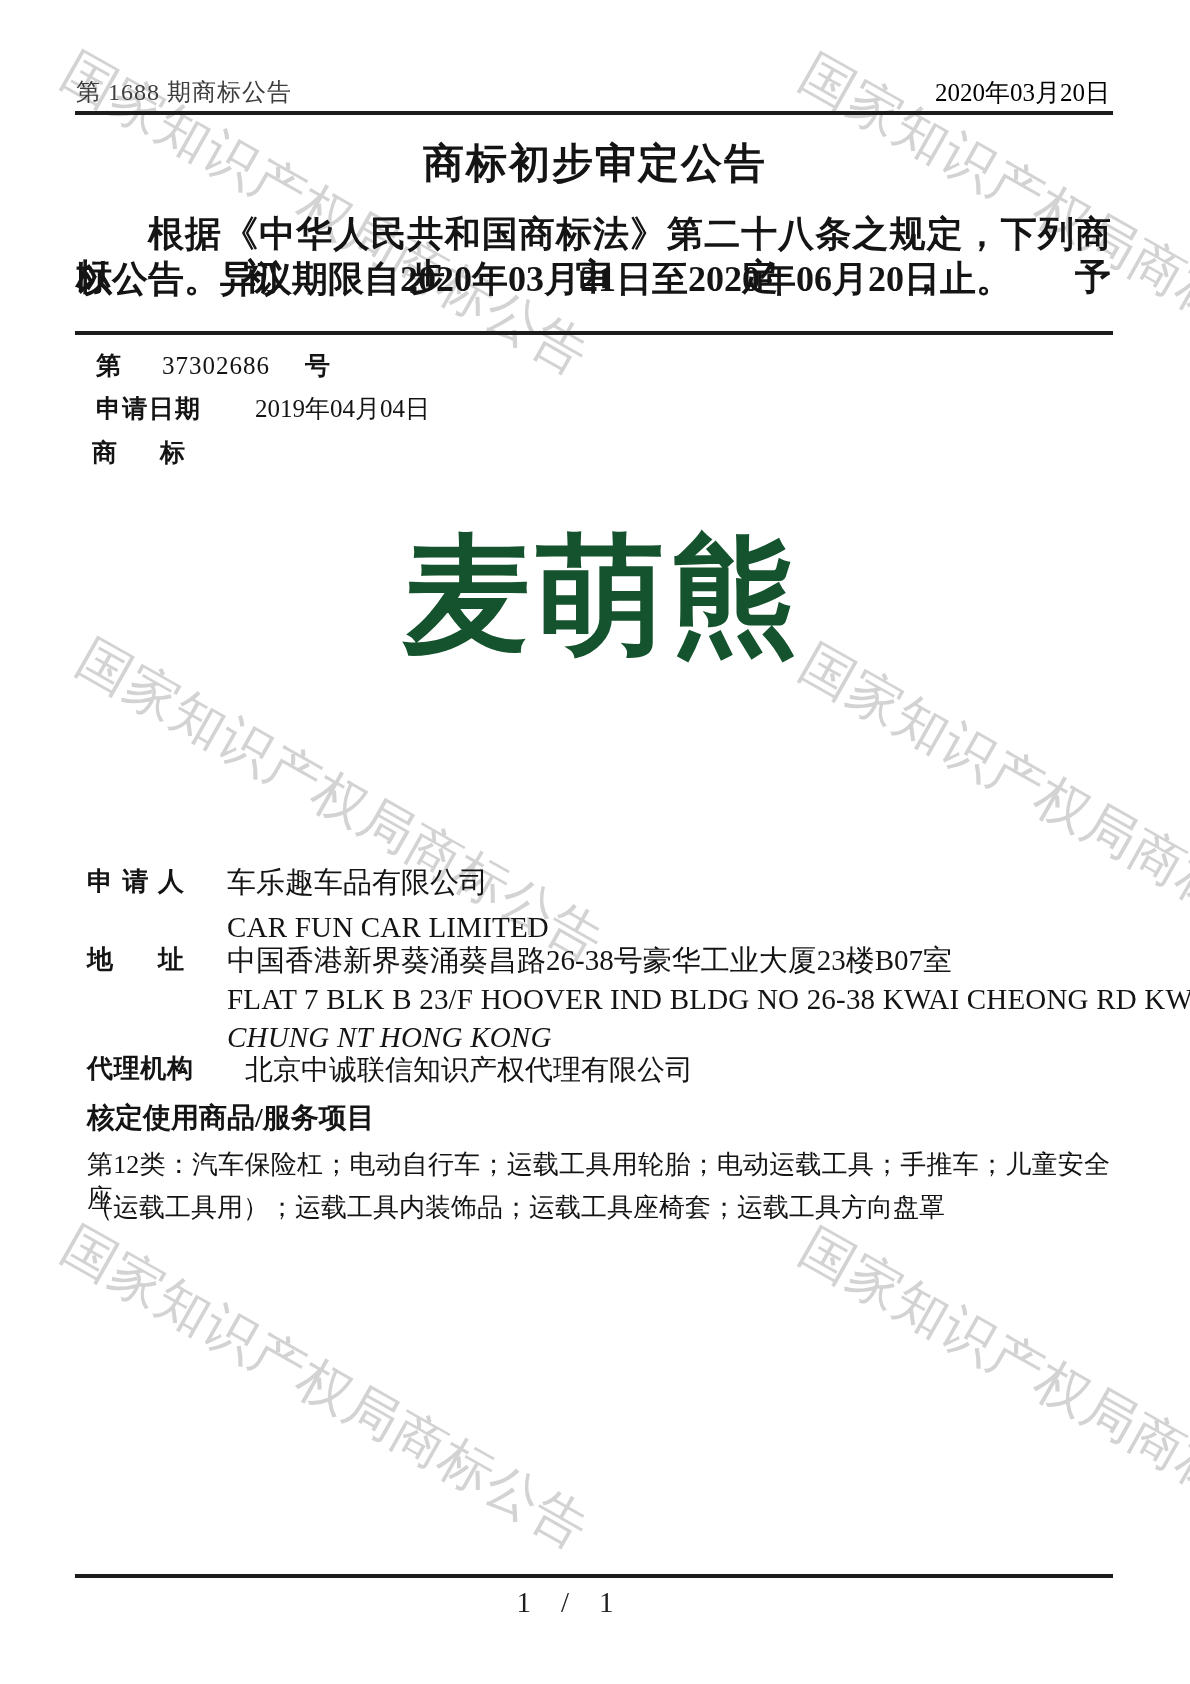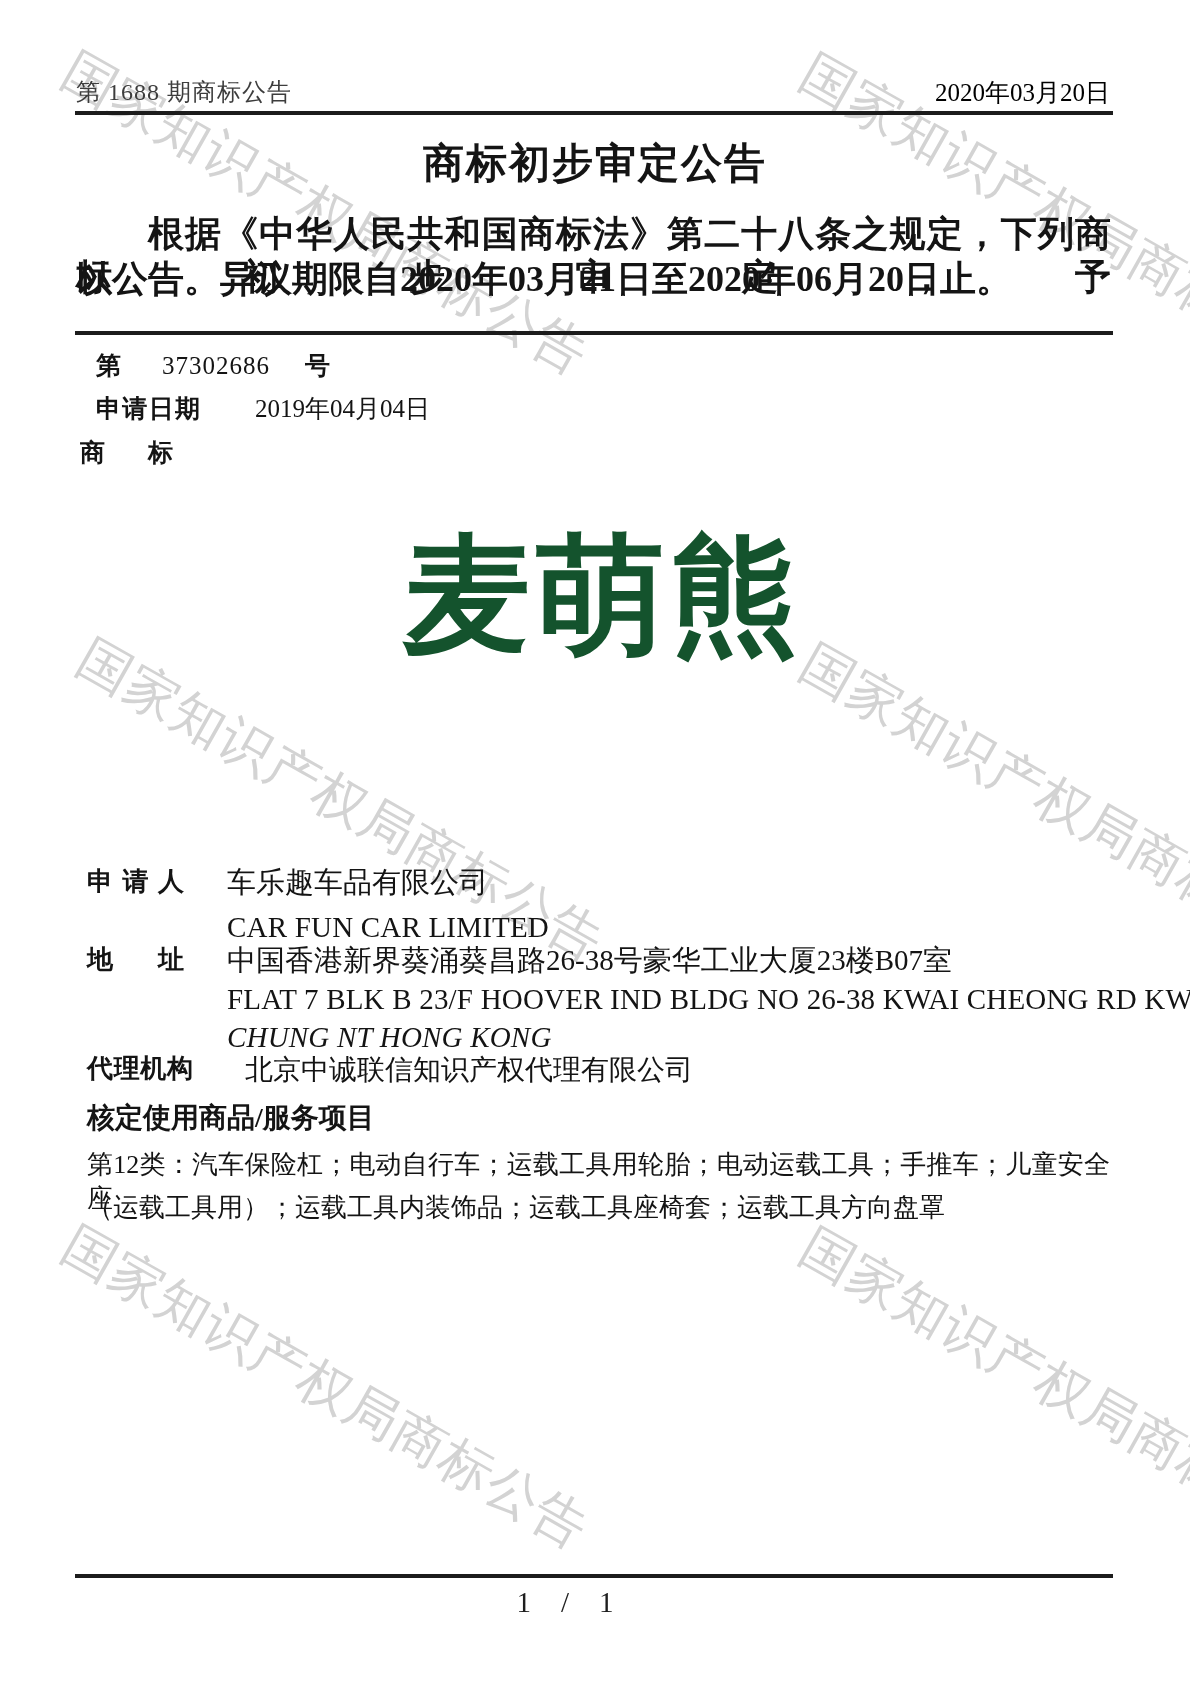--- a/index.html
+++ b/index.html
@@ -35,21 +35,21 @@
   .intro-2{top:258px;}
   .fieldrow{position:absolute;font-size:25px;line-height:1.25;white-space:nowrap;}
   .lbl{display:inline-block;font-weight:700;text-align:justify;text-align-last:justify;vertical-align:top;}
   .val{display:inline-block;vertical-align:top;}
   .row-no{left:96px;top:350px;}
   .row-no .num{margin-left:41px;margin-right:35px;letter-spacing:1px;}
   .row-no .bold{font-weight:700;}
   .row-date{left:96px;top:393px;}
   .row-date .lbl{width:104px;}
   .row-date .val{margin-left:55px;}
-  .row-mark{left:80px;top:437px;}
+  .row-mark{left:92px;top:437px;}
   .row-mark .lbl{width:93px;}
   .logo{
     left:8px;top:531px;width:100%;text-align:center;
     font-family:"DejaVu Sans","Liberation Sans",sans-serif;
     font-weight:900;font-size:128px;line-height:1;letter-spacing:6px;color:#14532d;
   }
   .row-applicant{left:87px;top:866px;font-size:26px;}
   .row-applicant .lbl{width:97px;}
   .row-applicant .val{margin-left:43px;font-size:29px;margin-top:-2px;text-align:right;}
   .en-line{left:227px;font-size:29px;letter-spacing:0.2px;white-space:nowrap;}

